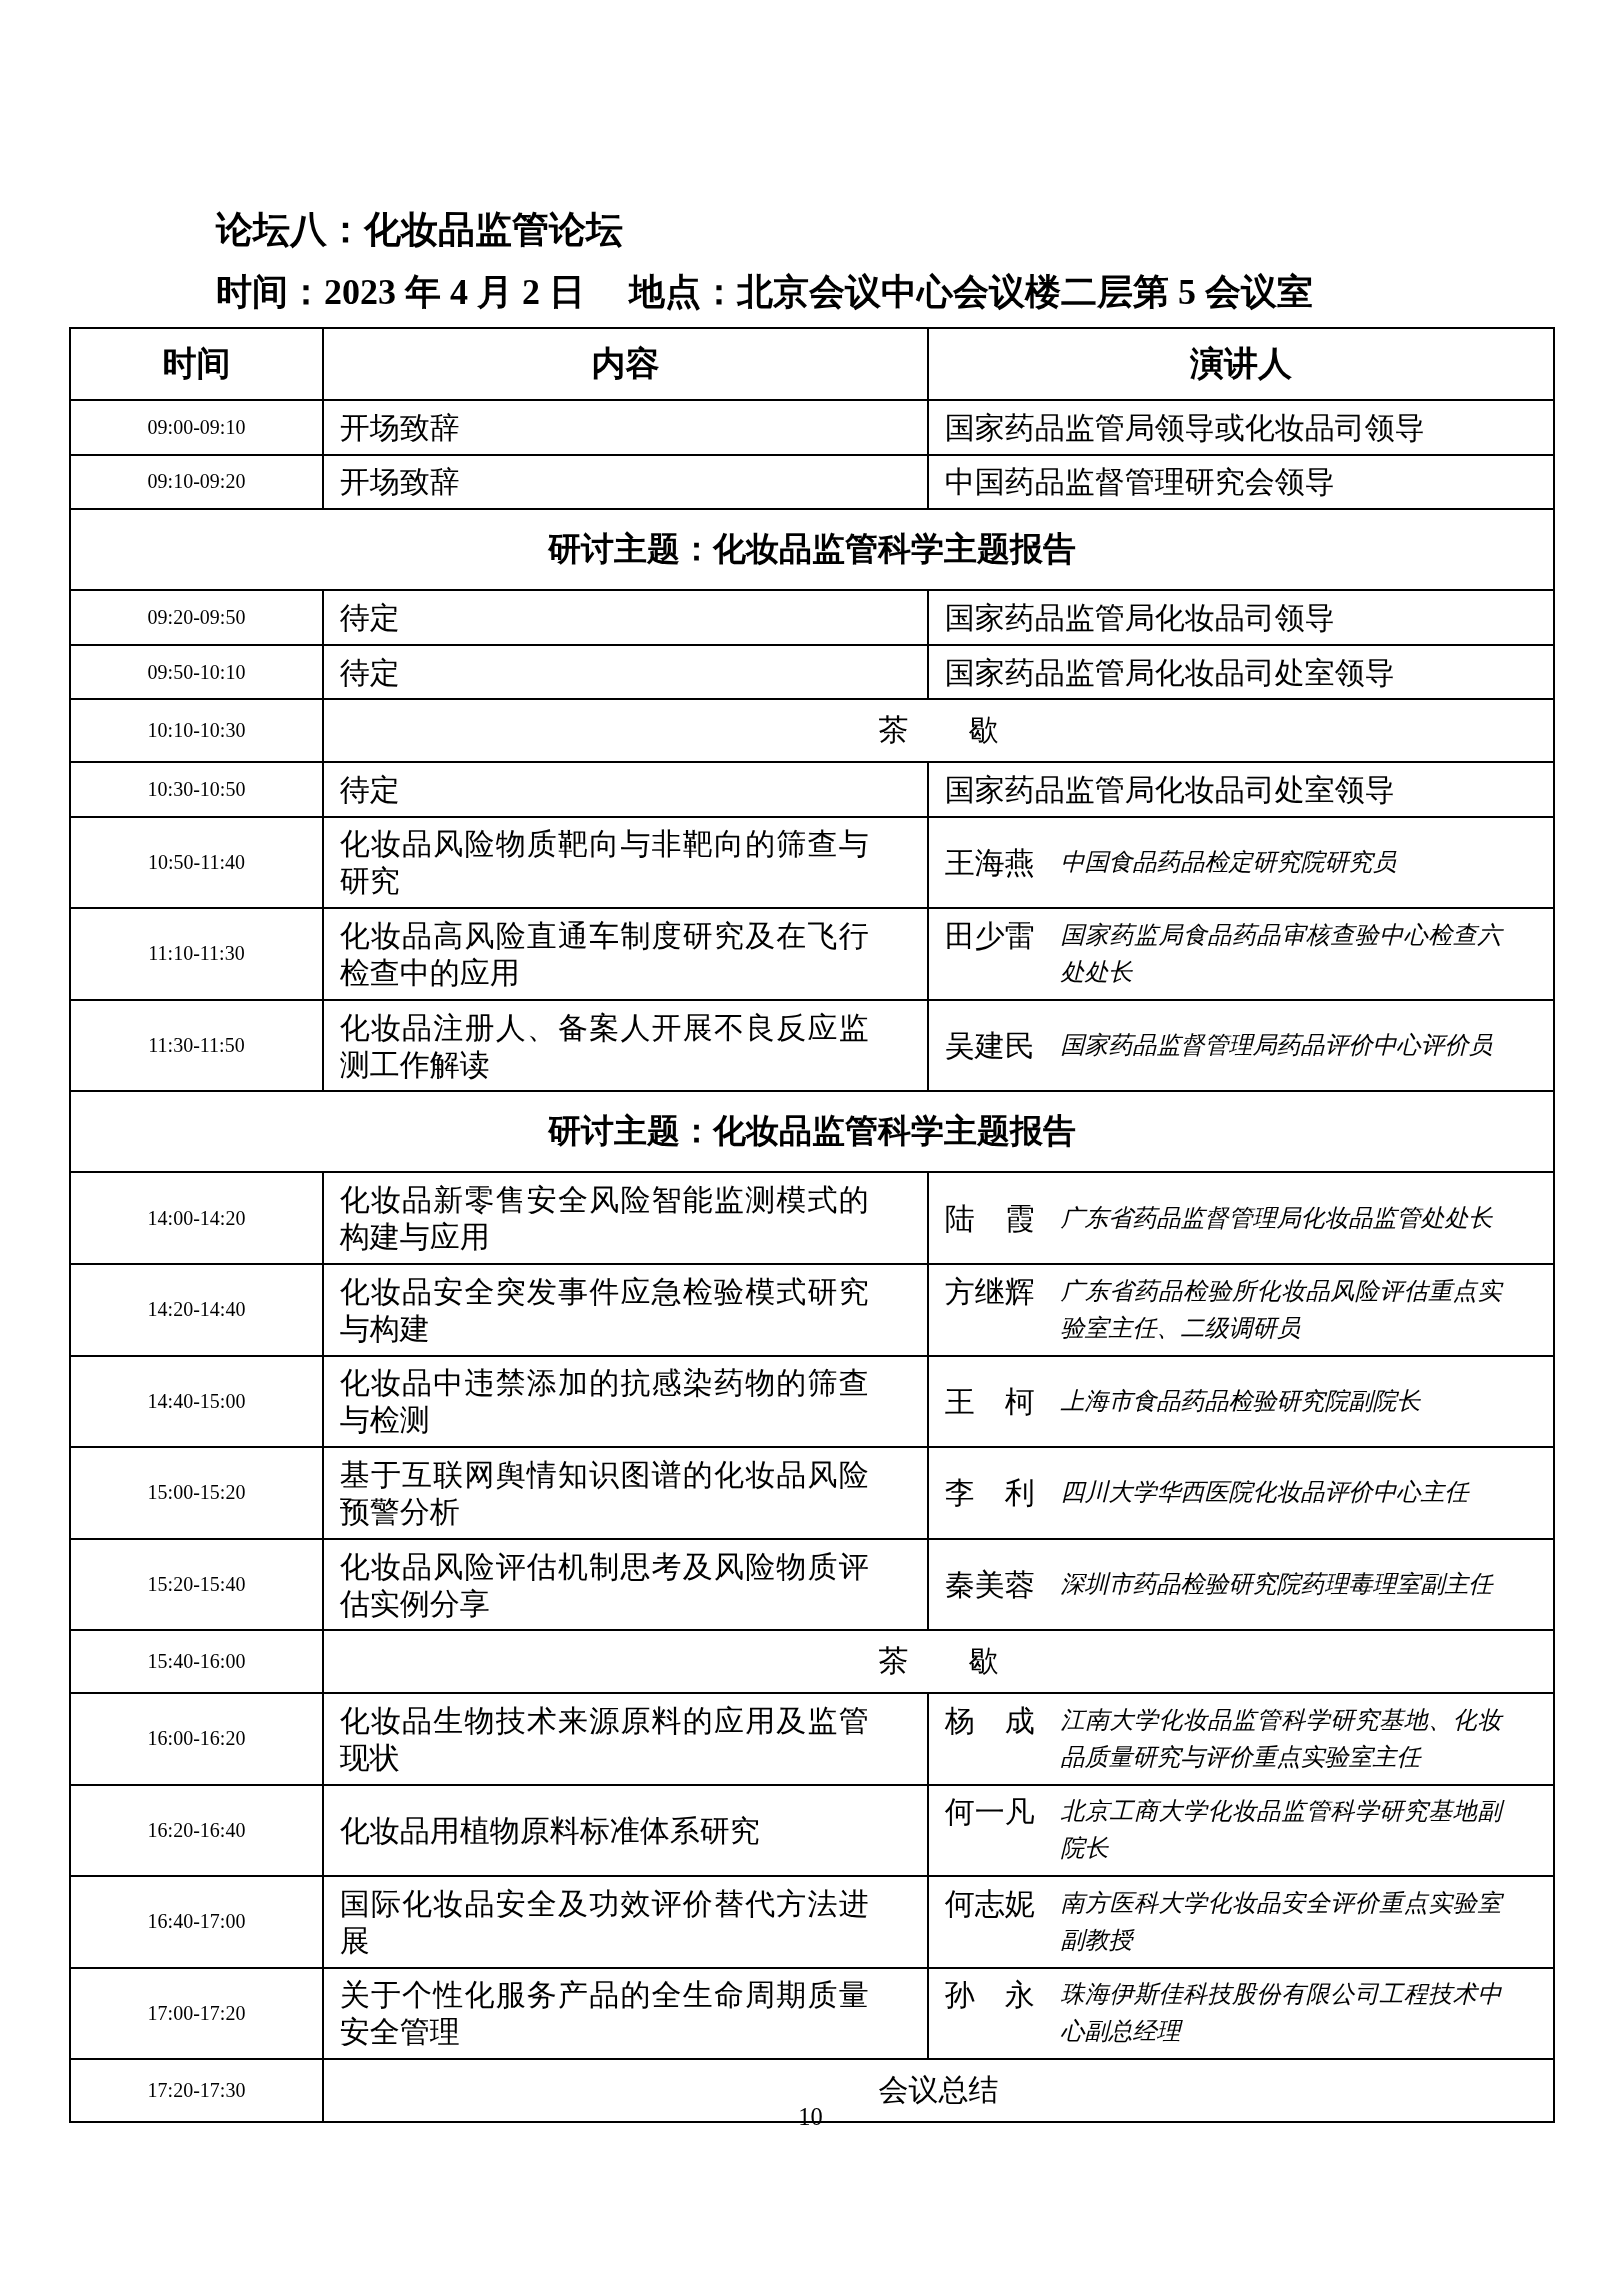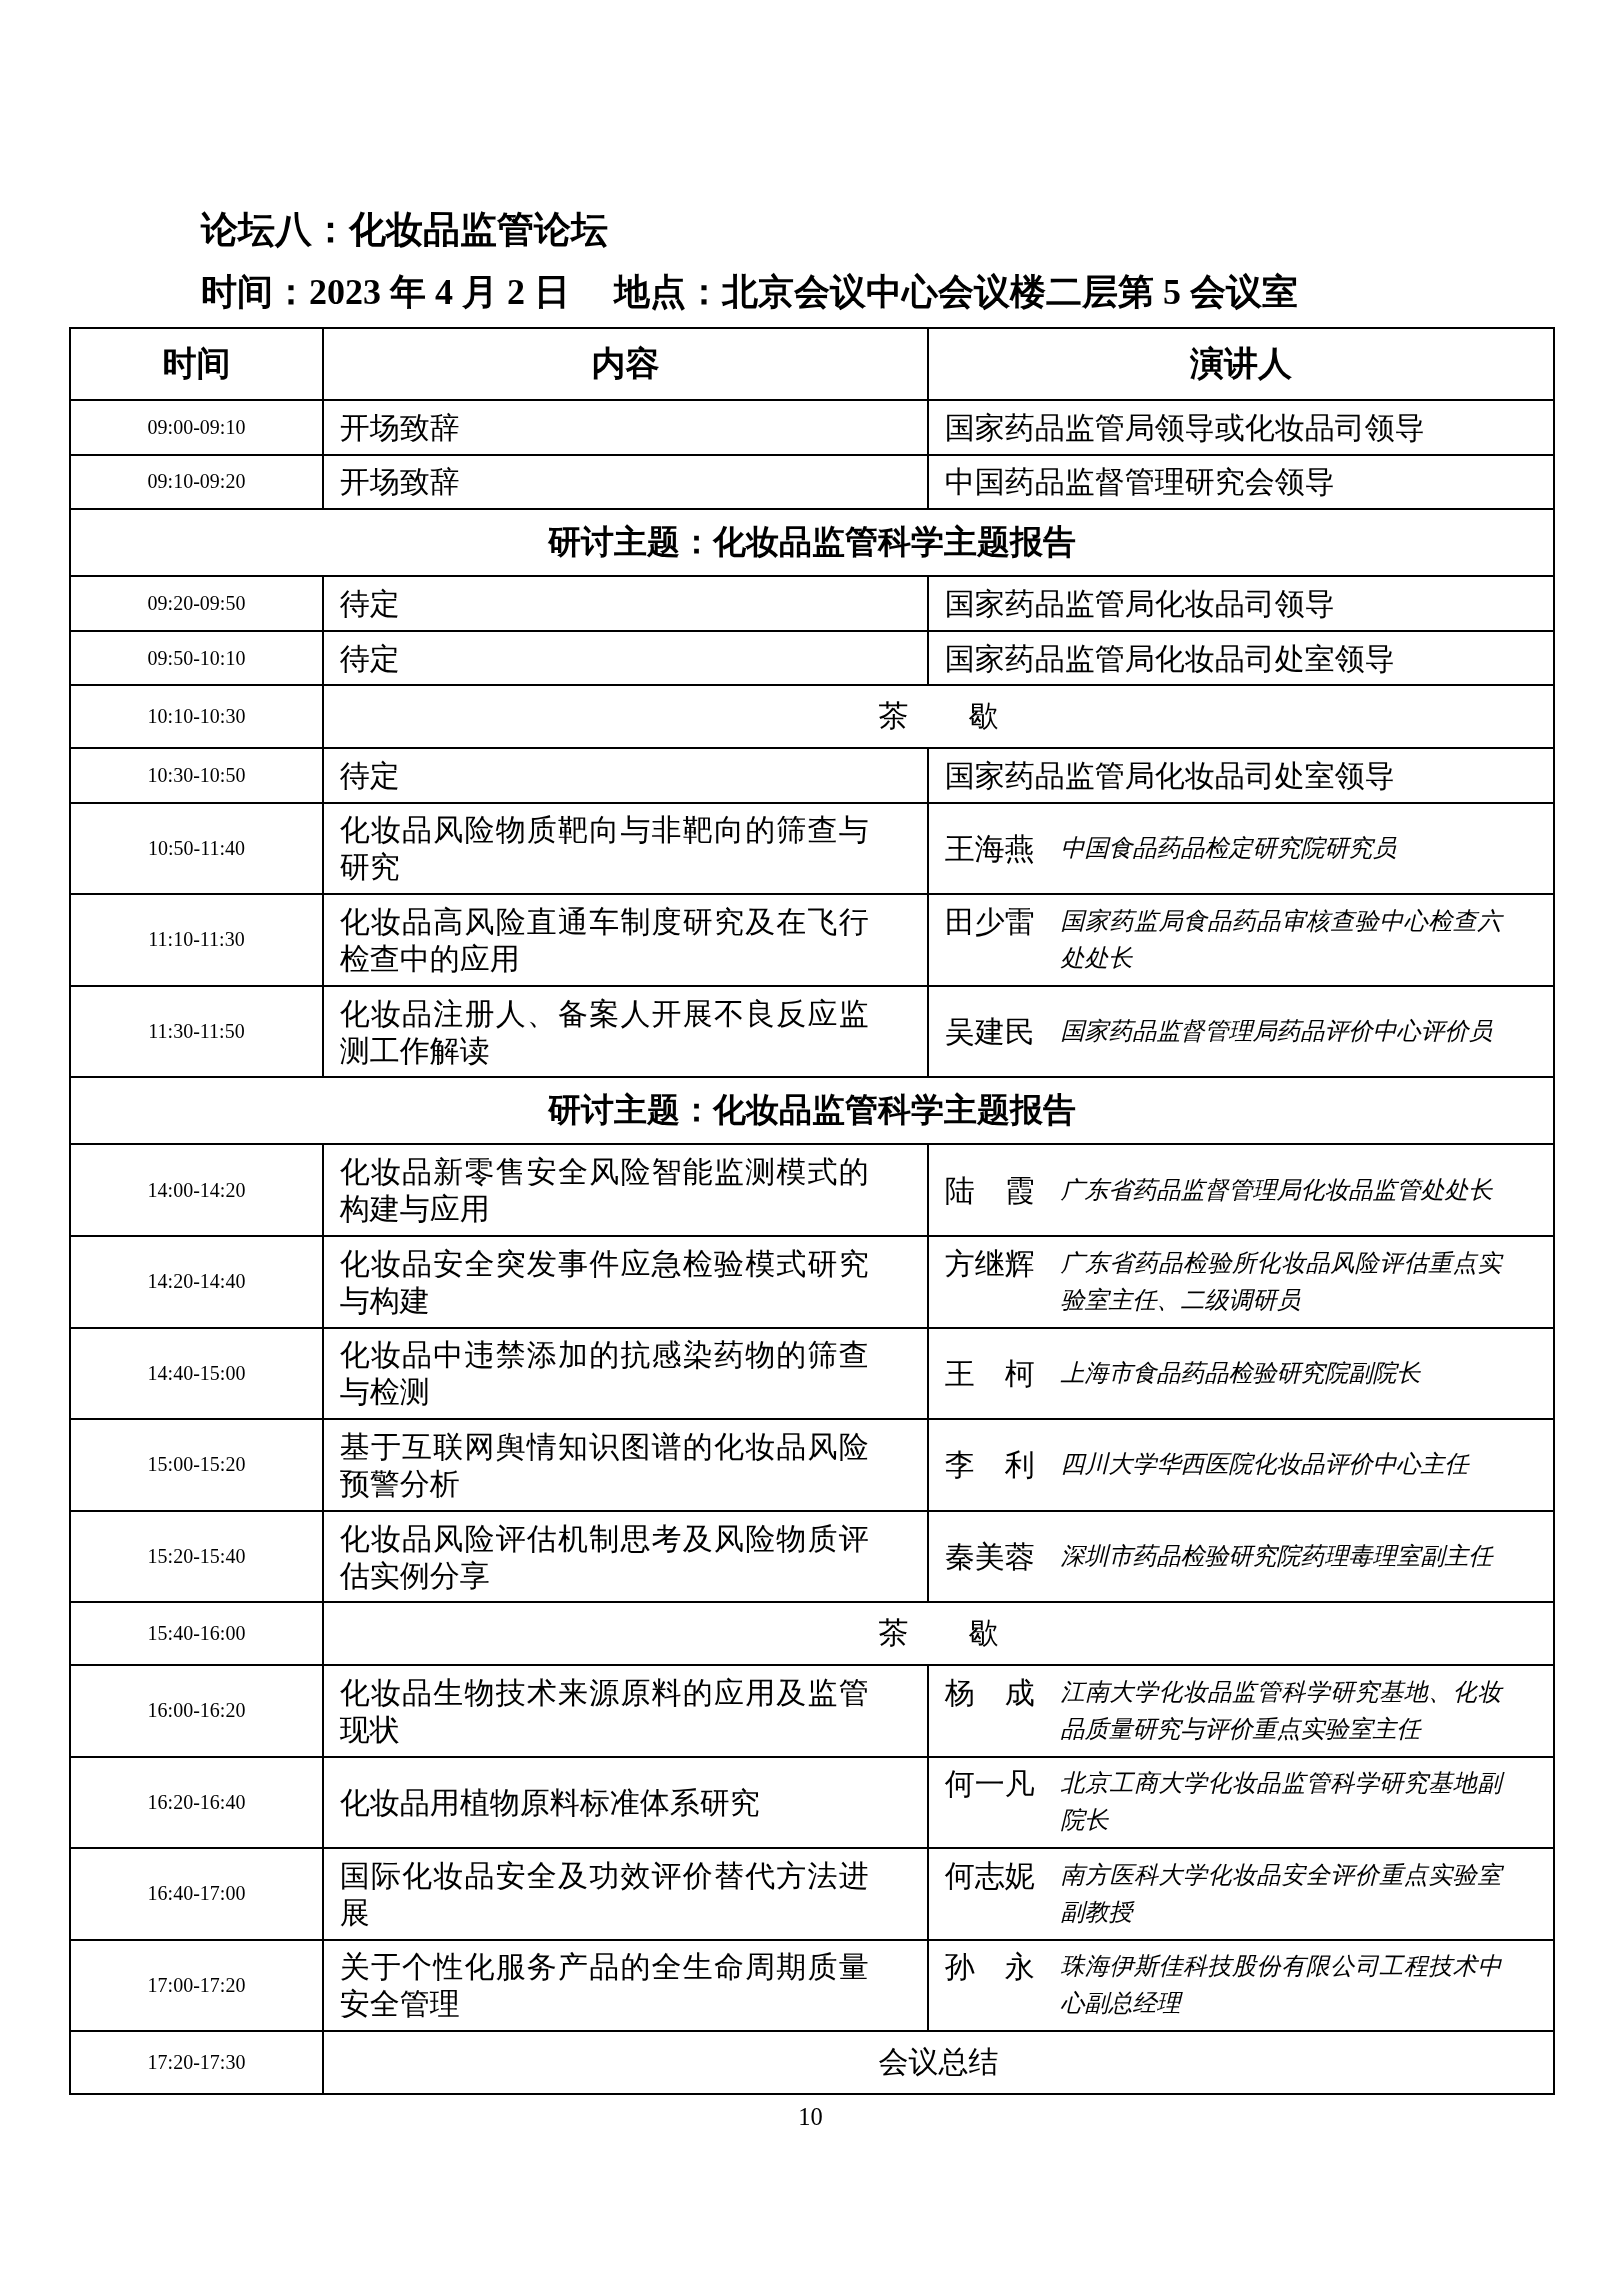--- a/index.html
+++ b/index.html
@@ -1,39 +1,39 @@
 <!DOCTYPE html>
 <html><head>
 <meta charset="utf-8">
 <style>
   html,body{margin:0;padding:0;background:#e8e8e8;}
   .page{
     position:relative;width:1621px;height:2293px;background:#ffffff;
     font-family:"Liberation Serif","DejaVu Serif",serif;color:#000;
     margin:0 auto;overflow:hidden;
   }
-  .heading{position:absolute;left:201px;top:206px;}
+  .heading{position:absolute;left:216px;top:206px;}
   .doc-title{font-size:37px;font-weight:bold;line-height:47px;white-space:nowrap;}
   .doc-meta{margin-top:15.7px;font-size:36px;font-weight:bold;line-height:47px;white-space:nowrap;}
   .doc-meta .loc{margin-left:35px;}
   table.agenda{
     position:absolute;left:69px;top:327px;width:1484px;
     border-collapse:collapse;table-layout:fixed;
   }
   .agenda th,.agenda td{border:2px solid #000;vertical-align:middle;padding:0;}
   th.hcell{
     font-family:"Liberation Sans","DejaVu Sans",sans-serif;
     font-size:34px;font-weight:bold;height:70px;text-align:center;border-radius:14px;
   }
   td.time-cell{font-size:20px;text-align:center;padding:7.8px 3.9px;white-space:nowrap;}
   td.content-cell{padding:7.8px 13.7px 7.8px 15.7px;}
   .content-inner{max-width:529px;font-size:30px;line-height:37px;text-align:justify;}
   td.section-cell{
     font-family:"Liberation Sans","DejaVu Sans",sans-serif;
-    font-size:33px;font-weight:bold;text-align:center;padding:10px 0;
+    font-size:33px;font-weight:bold;text-align:center;padding:17px 0;
   }
   td.merged-cell{font-size:30px;text-align:center;padding:9.8px 0;}
   td.speaker-cell{padding:7.8px 11.8px 7.8px 15.7px;}
   .spk{display:flex;align-items:flex-start;}
   .spk-name{flex:0 0 102px;margin-right:13.7px;font-size:30px;line-height:37px;white-space:nowrap;}
   .spk-aff{width:441px;font-size:24px;line-height:37px;text-align:justify;font-style:italic;}
   .spk-aff-full{font-size:30px;line-height:37px;}
   .page-number{position:absolute;top:2103px;left:0;width:1621px;text-align:center;font-size:24.5px;}
 </style>
 </head>

